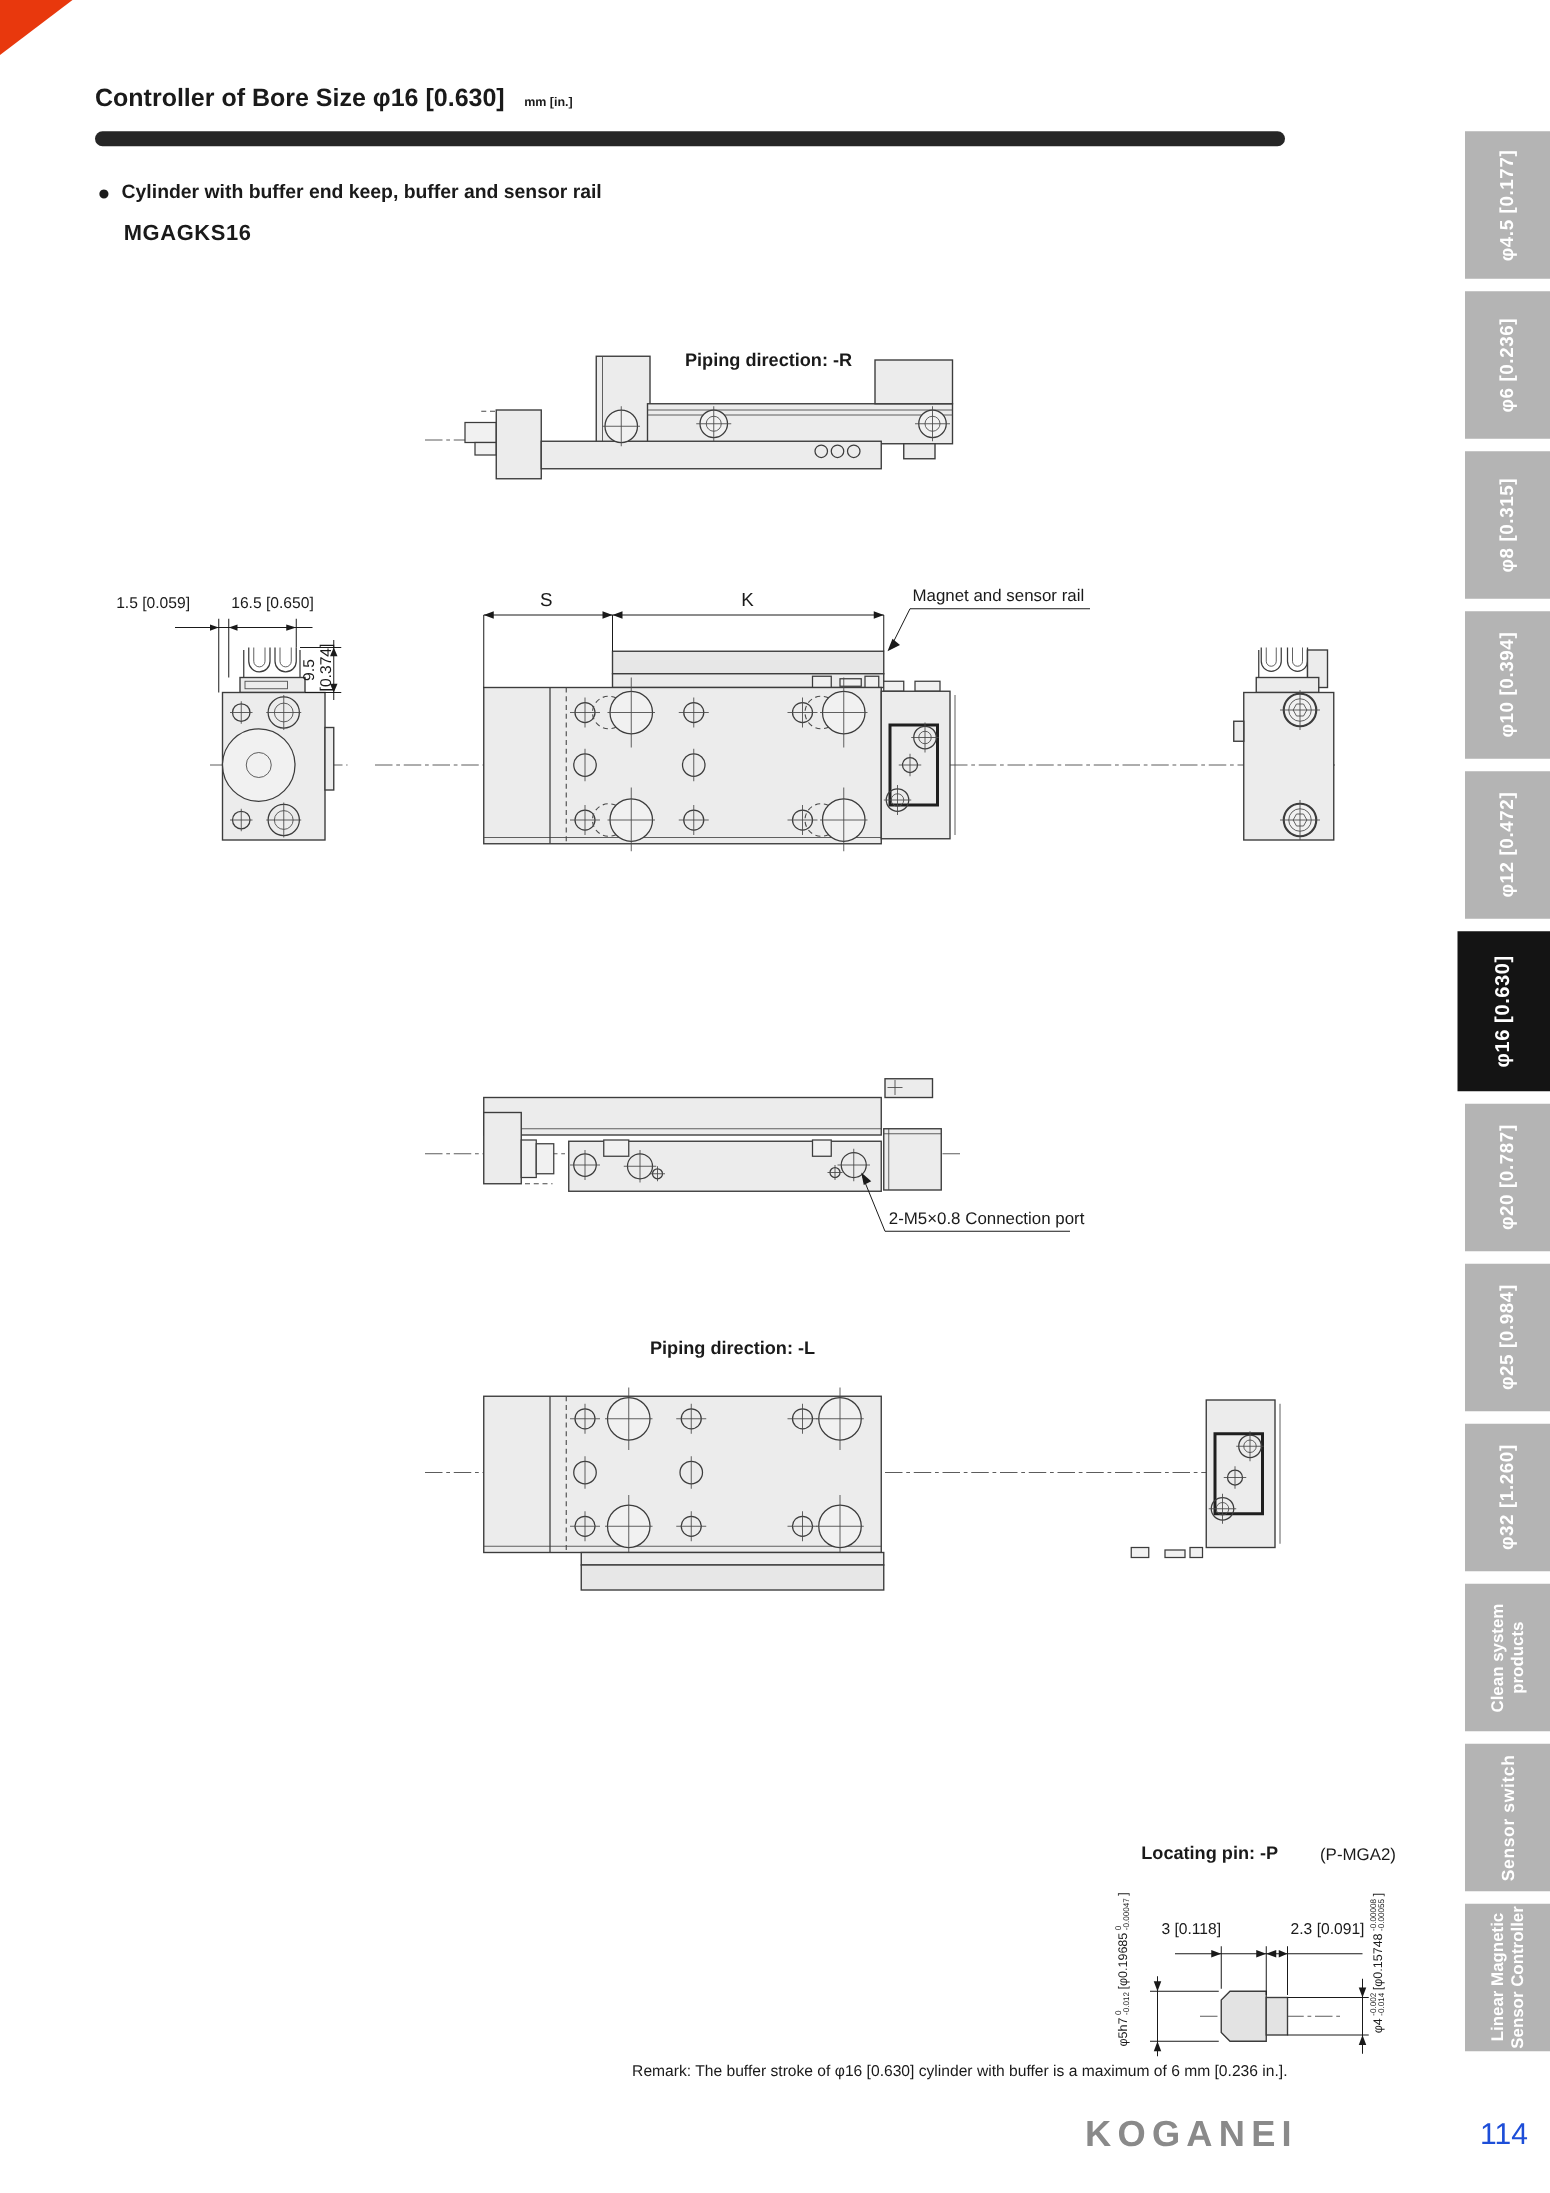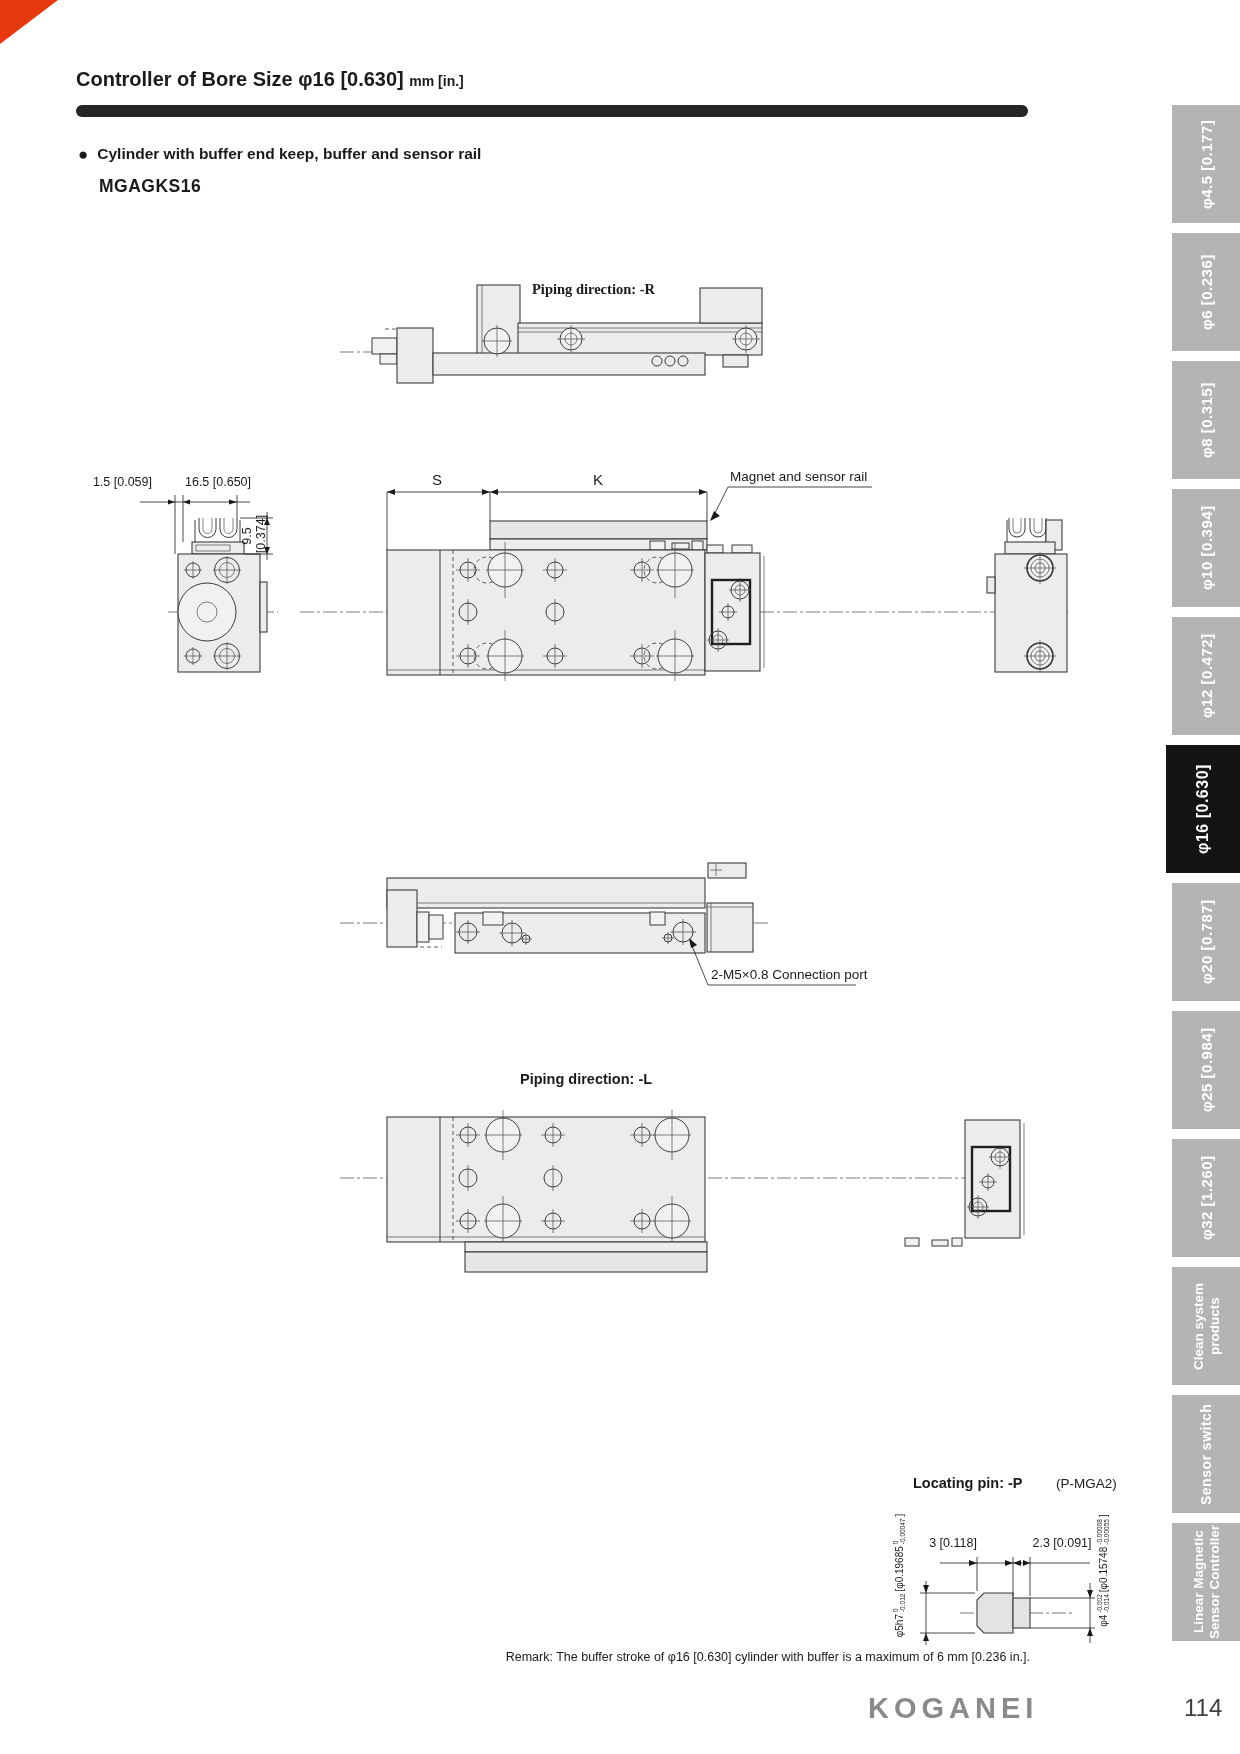--- a/index.html
+++ b/index.html
@@ -3,21 +3,21 @@
 <meta charset="utf-8">
 <style>
   html,body{margin:0;padding:0;background:#fff;}
   .page{position:relative;width:1240px;height:1754px;background:#fff;overflow:hidden;
         font-family:"Liberation Sans",sans-serif;color:#1a1a1a;}
 
   
   .corner{position:absolute;left:0;top:0;width:0;height:0;
           border-top:44px solid #e8380d;border-right:58px solid transparent;}
   .title{position:absolute;left:76px;top:68px;font-size:20px;font-weight:bold;white-space:nowrap;}
-  .title .units{font-size:14px;font-weight:bold;}
+  .title .units{font-size:10px;font-weight:bold;margin-left:10px;}
   .rulebar{position:absolute;left:76px;top:105px;width:952px;height:12px;background:#262626;border-radius:6px;}
   .bullet-line{position:absolute;left:78px;top:145px;font-size:15.5px;font-weight:bold;display:flex;align-items:center;gap:9px;}
   .bullet-dot{font-size:17px;line-height:1;}
   .model{position:absolute;left:99px;top:176px;font-size:17.5px;font-weight:bold;letter-spacing:.5px;}
 
   .figlabel{position:absolute;font-size:14.5px;font-weight:bold;white-space:nowrap;}
 
   
   svg{position:absolute;overflow:visible;}
   svg text{font-family:"Liberation Sans",sans-serif;fill:#1a1a1a;}
@@ -48,42 +48,42 @@
   .pin-head-b{position:absolute;left:913px;top:1475px;font-size:14.5px;font-weight:bold;white-space:nowrap;text-align:right;}
   .pin-head-n{position:absolute;left:1056px;top:1476px;font-size:13.5px;white-space:nowrap;}
   .pin-dia-label{position:absolute;display:flex;align-items:center;justify-content:center;gap:2px;
                  font-size:10px;white-space:nowrap;transform:rotate(-90deg);}
   .frac{display:inline-flex;flex-direction:column;font-size:6.5px;line-height:1.15;text-align:left;}
   .frac i{font-style:normal;}
 
   .remark{position:absolute;left:430px;top:1650px;width:600px;text-align:right;font-size:12.5px;white-space:nowrap;}
   .brand{position:absolute;left:868px;top:1692px;font-size:29px;font-weight:bold;color:#8a8a8a;
          letter-spacing:5px;font-stretch:condensed;}
-  .pagenum{position:absolute;left:1184px;top:1694px;font-size:24px;color:#404040;}
+  .pagenum{position:absolute;left:1184px;top:1694px;font-size:24px;color:#1d4ed8;}
 </style>
 </head>
 <body>
 
 <div class="page">
 
   <div class="corner"></div>
 
   <div class="title">
     <span>Controller of Bore Size</span>
     <span>φ16 [0.630]</span>
     <span class="units">mm [in.]</span>
   </div>
   <div class="rulebar"></div>
   <div class="bullet-line">
     <span class="bullet-dot">●</span>
     <span>Cylinder with buffer end keep, buffer and sensor rail</span>
   </div>
   <div class="model">MGAGKS16</div>
 
-  <div class="figlabel" style="left:532px;top:281px;font-family:Liberation Serif, serif;">Piping direction: -R</div>
+  <div class="figlabel" style="left:548px;top:281px;">Piping direction: -R</div>
   <div class="figlabel" style="left:505px;top:1071px;margin-left:15px;">Piping direction: -L</div>
 
   <svg style="left:340px;top:265px;" width="430" height="125" viewBox="0 0 430 125">
     <path class="cl" d="M0,87 H60"></path>
     <path class="dash" d="M45,64 H72"></path>
     <rect class="lnf" x="32" y="73" width="25" height="16"></rect>
     <rect class="lnf" x="40" y="89" width="17" height="10"></rect>
     <rect class="body" x="57" y="63" width="36" height="55"></rect>
     <rect class="body" x="137" y="20" width="43" height="78"></rect>
     <path class="thin" d="M142,20 V98"></path>

